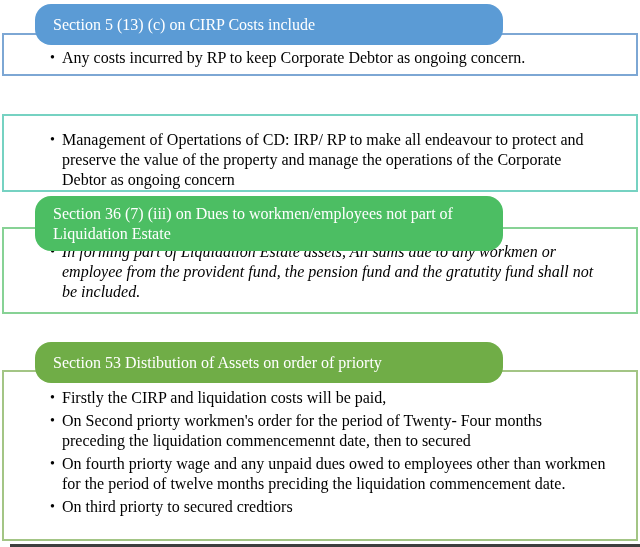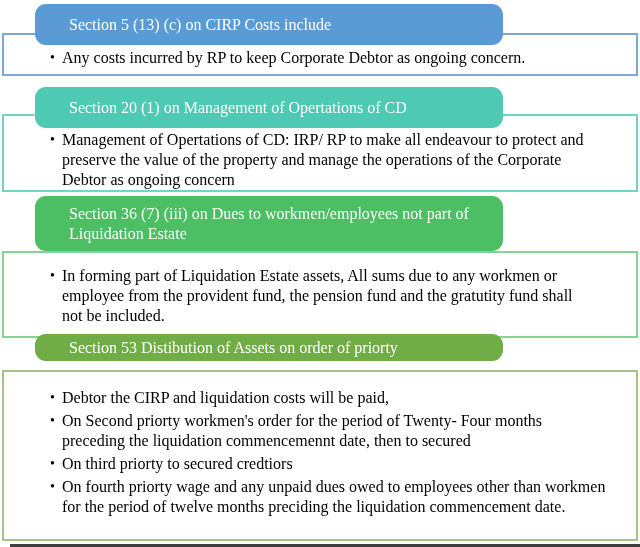--- a/index.html
+++ b/index.html
@@ -8,27 +8,27 @@
     width: 640px;
     height: 547px;
     background: #ffffff;
     font-family: "Liberation Serif", serif;
     overflow: hidden;
   }
   .hdr {
     position: absolute;
     left: 35px;
     width: 468px;
-    border-radius: 11px;
+    border-radius: 16px;
     color: #ffffff;
     font-size: 16px;
     line-height: 20px;
     display: flex;
     align-items: center;
-    padding: 0 12px 0 34px;
+    padding: 0 12px 0 18px;
     box-sizing: border-box;
     z-index: 2;
   }
   .box {
     position: absolute;
     left: 2px;
     width: 636px;
     background: #ffffff;
     border: 2px solid #4d7c0f;
     box-sizing: border-box;
@@ -56,23 +56,23 @@
     color: #000000;
   }
   
   .s1-h { top: 4px;   height: 41px; }
   .s1-b { top: 33px;  height: 43px;  padding: 13px 30px 0 45px; }
   
   .s2-h { top: 87px;  height: 41px; }
   .s2-b { top: 114px; height: 78px;  padding: 14px 43px 0 45px; }
   
   .s3-h { top: 196px; height: 55px; }
-  .s3-b { top: 251px; height: 87px;  padding: 13px 42px 0 45px; }
+  .s3-b { top: 227px; height: 87px;  padding: 13px 42px 0 45px; font-style: italic; }
   
-  .s4-h { top: 334px; height: 27px; }
+  .s4-h { top: 342px; height: 41px; }
   .s4-b { top: 370px; height: 171px; padding: 16px 30px 0 45px; }
 
   .bottom-edge {
     position: absolute;
     left: 10px;
     top: 544px;
     width: 630px;
     height: 3px;
     background: #3f3f3f;
   }
@@ -87,34 +87,33 @@
       <li>Any costs incurred by RP to keep Corporate Debtor as ongoing concern.</li>
     </ul>
   </div>
   <div class="hdr s1-h" style="background-color: rgb(91, 155, 213);">Section 5 (13) (c) on CIRP Costs include</div>
 
   <div class="box s2-b" style="border-color: rgb(118, 210, 194);">
     <ul>
       <li>Management of Opertations of CD: IRP/ RP to make all endeavour to protect and preserve the value of the property and manage the operations of the Corporate Debtor as ongoing concern</li>
     </ul>
   </div>
-  <div class="hdr s2-h" style="background-color: rgb(78, 201, 179);">Section 20 (1) on Management of Opertations of CD</div>
 
   <div class="box s3-b" style="border-color: rgb(135, 210, 149);">
     <ul>
       <li>In forming part of Liquidation Estate assets, All sums due to any workmen or employee from the provident fund, the pension fund and the gratutity fund shall not be included.</li>
     </ul>
   </div>
   <div class="hdr s3-h" style="background-color: rgb(76, 190, 99);">Section 36 (7) (iii) on Dues to workmen/employees not part of Liquidation Estate</div>
 
   <div class="box s4-b" style="border-color: rgb(163, 197, 133);">
     <ul>
-      <li>Debtor the CIRP and liquidation costs will be paid,</li>
+      <li>Firstly the CIRP and liquidation costs will be paid,</li>
       <li>On Second priorty workmen's order for the period of Twenty- Four months preceding the liquidation commencemennt date, then to secured</li>
+      <li>On fourth priorty wage and any unpaid dues owed to employees other than workmen for the period of twelve months preciding the liquidation commencement date.</li>
       <li>On third priorty to secured credtiors</li>
-      <li>On fourth priorty wage and any unpaid dues owed to employees other than workmen for the period of twelve months preciding the liquidation commencement date.</li>
     </ul>
   </div>
   <div class="hdr s4-h" style="background-color: rgb(112, 173, 71);">Section 53 Distibution of Assets on order of priorty</div>
 
   <div class="bottom-edge"></div>
 
 </div>
 
 </body></html>

